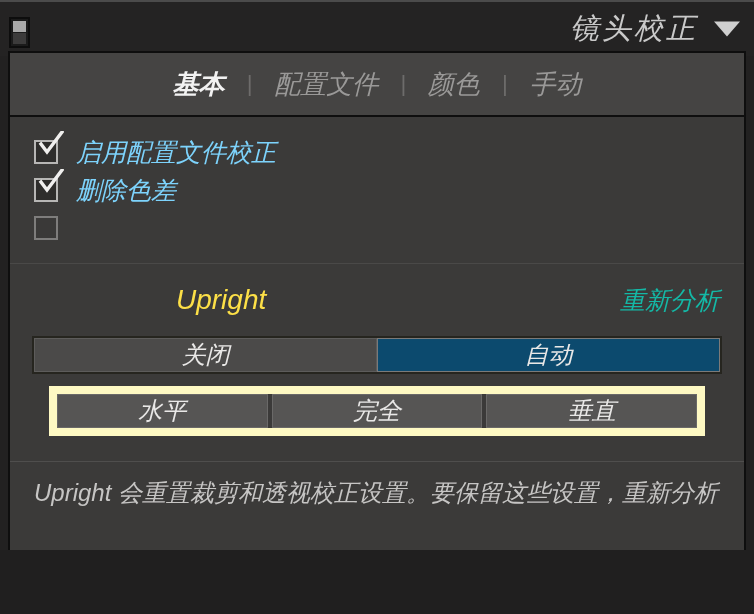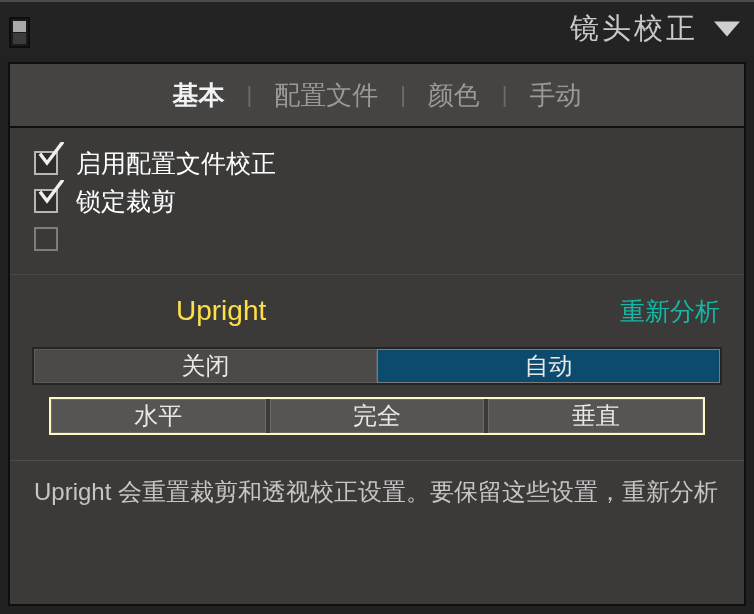--- a/index.html
+++ b/index.html
@@ -3,24 +3,25 @@
 <meta charset="utf-8">
 <style>
   html, body {
     margin: 0;
     padding: 0;
     background: #201f1f;
   }
   #app {
     position: relative;
     width: 754px;
-    height: 614px;
+    height: 550px;
     background: #222121;
     font-family: "Liberation Sans", "DejaVu Sans", sans-serif;
     overflow: hidden;
+    font-style: italic;
     -webkit-font-smoothing: antialiased;
   }
 
   
   .header {
     position: absolute;
     left: 0; top: 0;
     width: 754px;
     height: 56px;
     background: #242323;
@@ -71,21 +72,21 @@
     border-left: 13px solid transparent;
     border-right: 13px solid transparent;
     border-top: 15px solid #cfcfcf;
     cursor: pointer;
   }
 
   
   .body-panel {
     position: absolute;
     left: 8px;
-    top: 62px;
+    top: 51px;
     width: 738px;
     height: 544px;
     background: #3b3a39;
     border: 2px solid #0e0e0e;
     box-sizing: border-box;
   }
 
   
   .tabs {
     position: relative;
@@ -140,21 +141,21 @@
   .cb .tick {
     position: absolute;
     left: 2px;
     top: -11px;
     width: 26px;
     height: 26px;
   }
   .check-label {
     margin-left: 18px;
     font-size: 25px;
-    color: #ffffff;
+    color: #7dd3fc;
     white-space: nowrap;
   }
   .check-label.dim {
     color: #9b9a99;
   }
 
   
   .upright-head {
     position: relative;
     height: 72px;
@@ -198,21 +199,21 @@
   }
   .btn-wide.sel {
     background: #0c4a6e;
     border-color: #7b7a79;
   }
 
   .btn-row-2 {
     display: flex;
     gap: 4px;
     margin: 0 39px;
-    border: 2px solid #fef9c3;
+    border: 8px solid #fef9c3;
     box-sizing: border-box;
   }
   .btn-third {
     flex: 1 1 33.33%;
     height: 34px;
     display: flex;
     align-items: center;
     justify-content: center;
     font-size: 24px;
     color: #e9e8e7;
@@ -281,21 +282,21 @@
         </span>
         <span class="check-label">启用配置文件校正</span>
       </div>
 
       <div class="check-row">
         <span class="cb">
           <svg class="tick" viewBox="0 0 26 26">
             <path d="M3 13 L9 21 L24 1" stroke="#f0efee" stroke-width="3.4" fill="none" stroke-linecap="square"></path>
           </svg>
         </span>
-        <span class="check-label">锁定裁剪</span>
+        <span class="check-label">删除色差</span>
       </div>
 
       <div class="check-row">
         <span class="cb off"></span>
       </div>
 
     </div>
 
     <div class="upright-head">
       <div class="upright-title">Upright</div>

